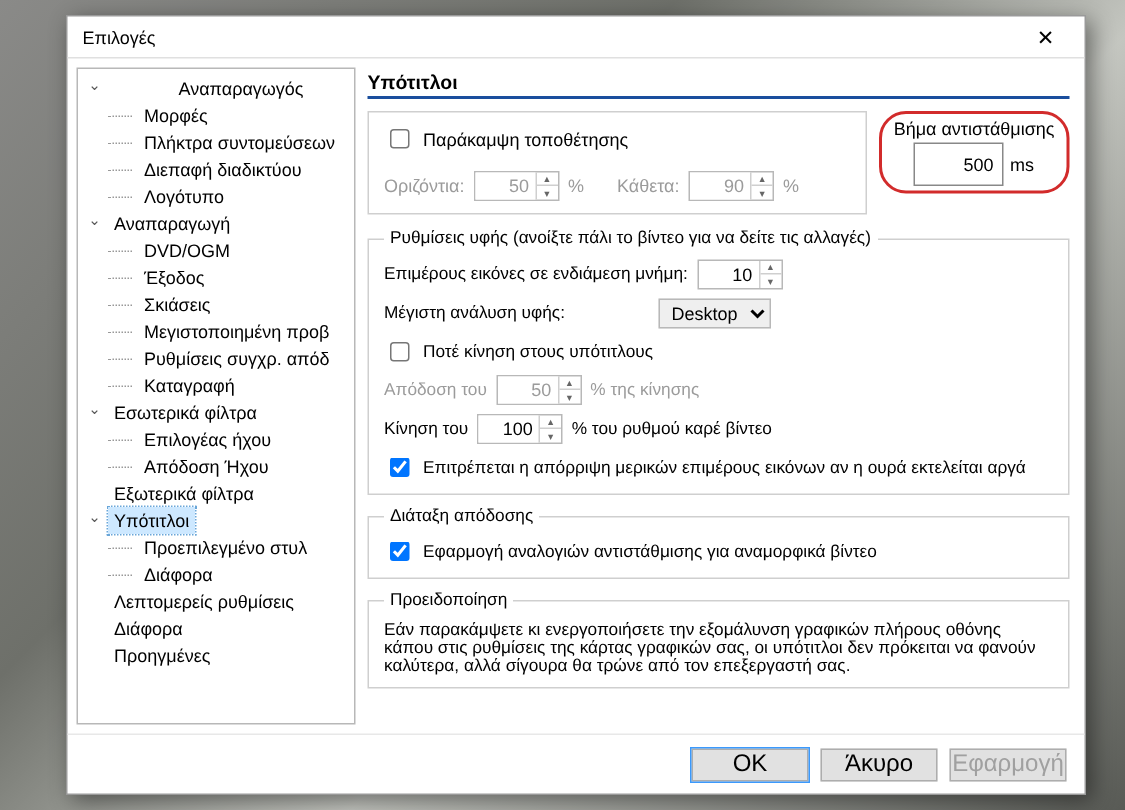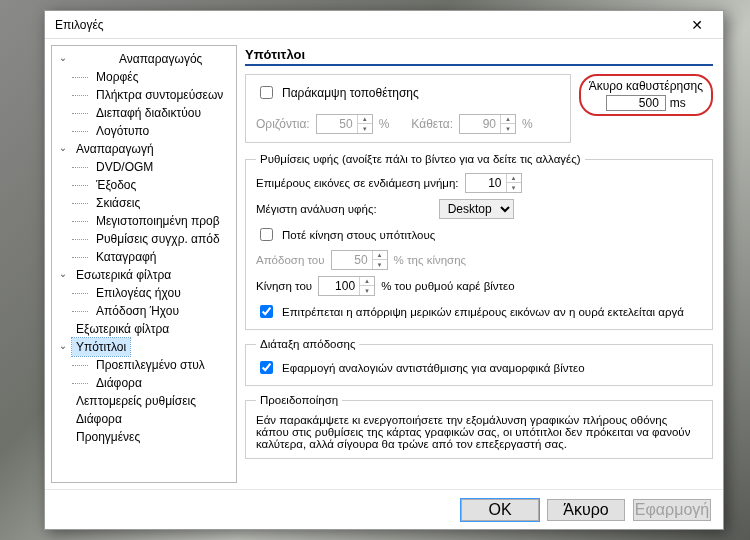--- a/index.html
+++ b/index.html
@@ -140,21 +140,21 @@
 
   .highlight-group {
     border: 2px solid #d22b2b;
     border-radius: 18px;
     padding: 3px 8px;
     display:flex; flex-direction:column; align-items:center;
     gap:2px;
   }
   .highlight-group .hline { display:flex; align-items:center; gap:4px; }
   .highlight-group input.flat {
-    width:60px; height:16px;
+    width:60px; height:29px;
     border:1px solid #888; text-align:right; padding:0 6px;
     font-size:12px;
   }
 
   .topgroup { display:flex; align-items:flex-start; gap:8px; margin-bottom:10px; }
   .topgroup .left { flex:1; }
   .topgroup .leftinner {
     border:1px solid #cfcfcf;
     padding:8px 10px;
     display:flex; flex-direction:column; gap:6px;
@@ -362,21 +362,21 @@
                 <span class="btns">
                     <div>▴</div>
                     <div>▾</div>
                   </span>
               </span>
               <span>%</span>
             </div>
           </div>
         </div>
         <div class="highlight-group">
-          <span>Άκυρο καθυστέρησης</span>
+          <span>Βήμα αντιστάθμισης</span>
           <div class="hline">
             <input class="flat" value="500" style="">
             <span>ms</span>
           </div>
         </div>
       </div>
 
       <fieldset>
         <legend>Ρυθμίσεις υφής (ανοίξτε πάλι το βίντεο για να δείτε τις αλλαγές)</legend>
         <div class="rowline">

